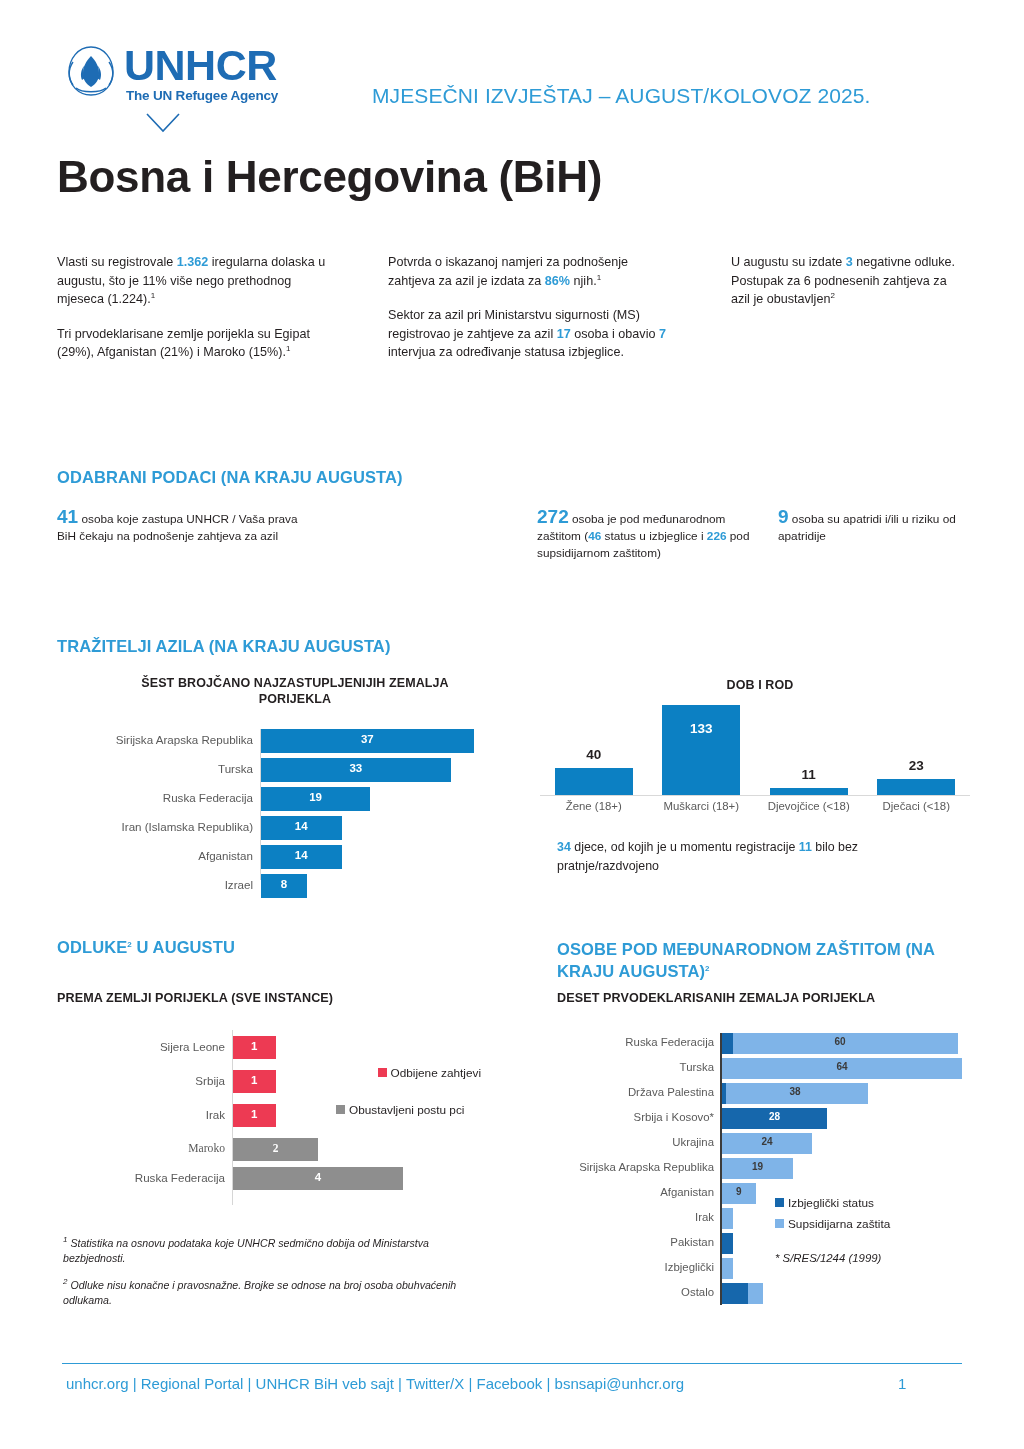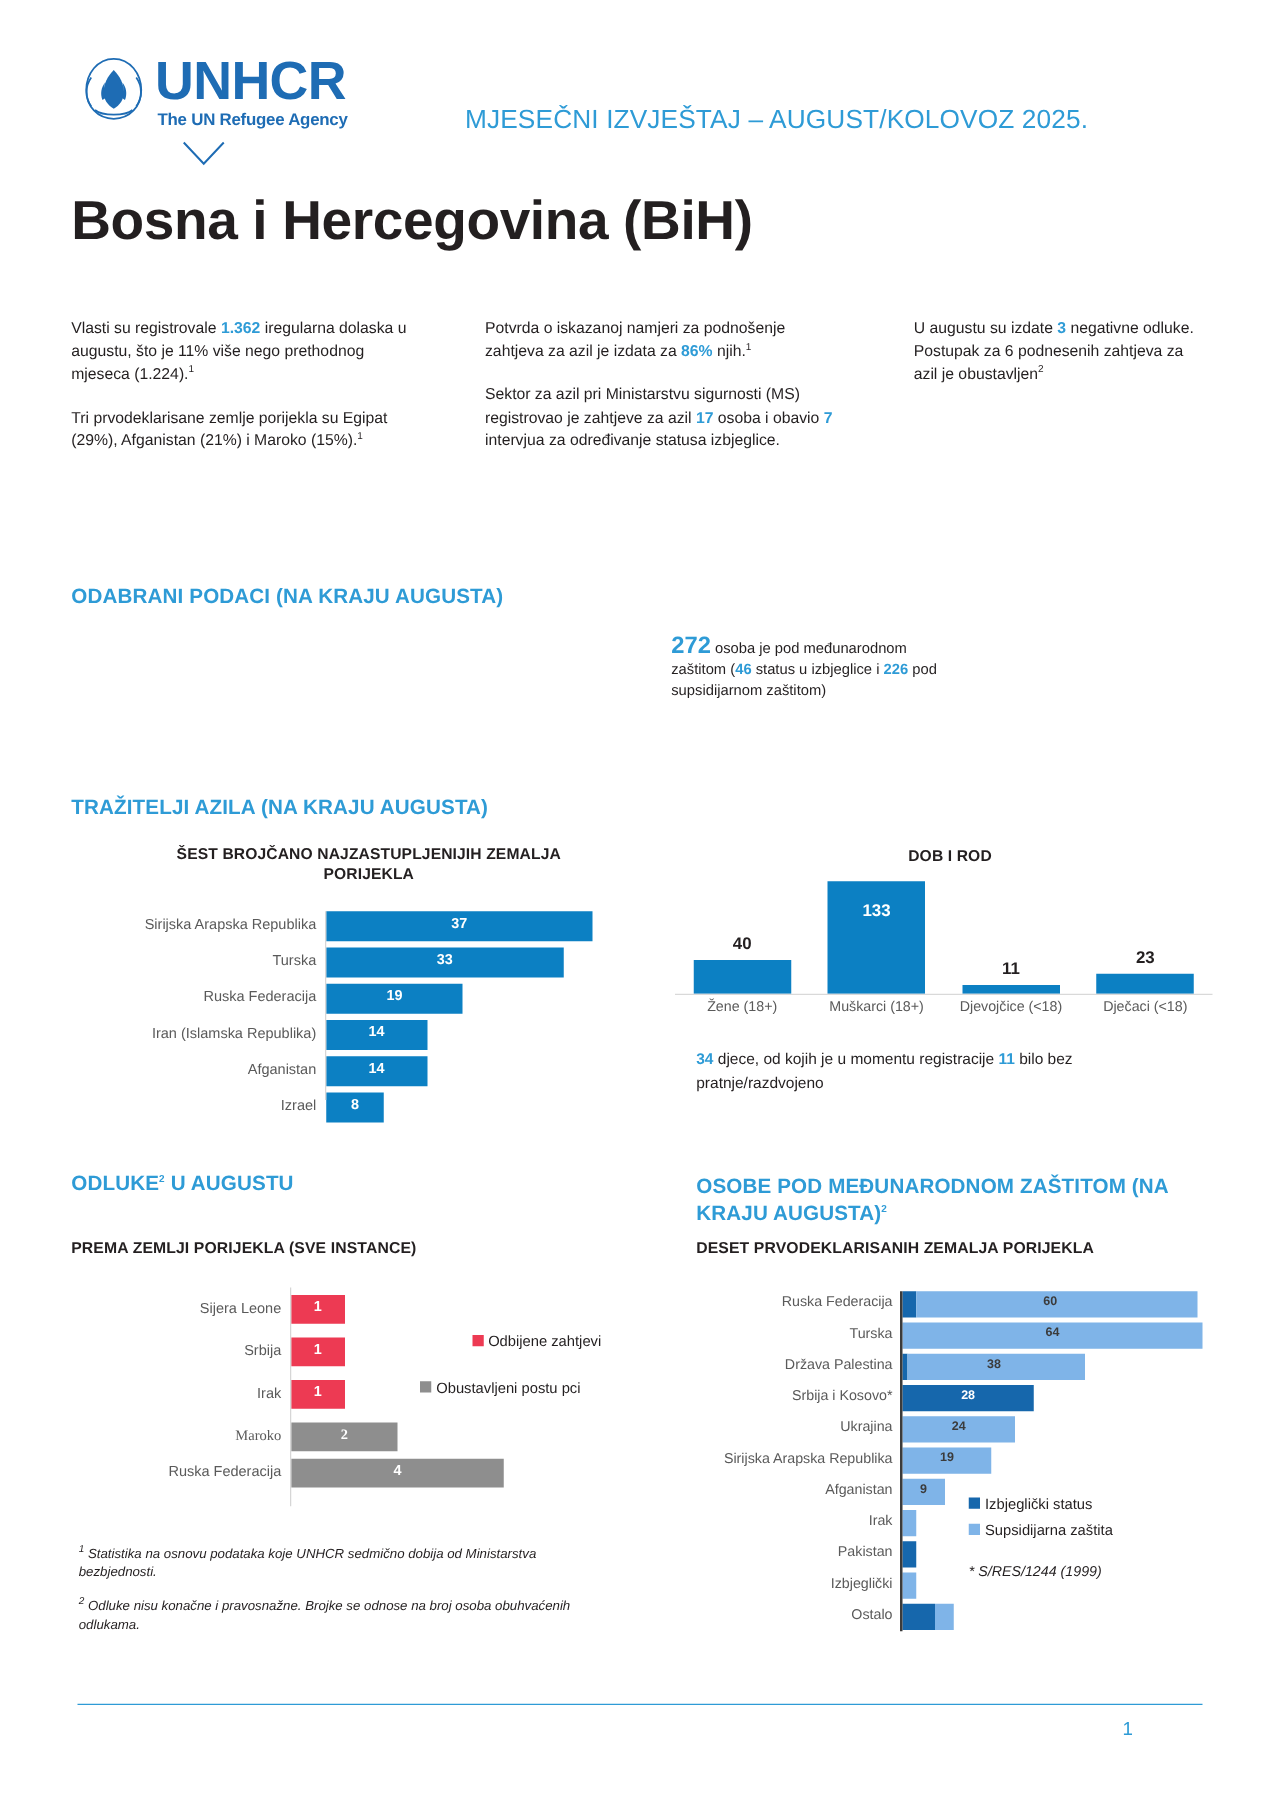--- a/index.html
+++ b/index.html
@@ -136,26 +136,32 @@
     <p><span>Potvrda o iskazanoj namjeri za podnošenje zahtjeva za azil je  izdata za </span><span class="hl">86%</span><span> njih.</span><sup>1</sup></p>
     <p><span>Sektor za azil pri Ministarstvu sigurnosti (MS) registrovao je zahtjeve za azil </span><span class="hl">17</span><span> osoba i obavio </span><span class="hl">7</span><span> intervjua za određivanje statusa izbjeglice.</span></p>
   </div>
 
   <div class="intro c3">
     <p><span>U augustu su izdate </span><span class="hl">3</span><span> negativne odluke. Postupak za 6  podnesenih zahtjeva za azil je obustavljen</span><sup>2</sup></p>
   </div>
 
   <div class="sec-head" style="left:57px;top:468px;">ODABRANI PODACI (NA KRAJU AUGUSTA)</div>
 
+  <div class="kf" style="left:57px;top:508px;width:245px;">
+    <span class="num">41</span><span> osoba koje zastupa UNHCR / Vaša prava BiH čekaju na podnošenje zahtjeva za azil</span>
+  </div>
 
 
   <div class="kf" style="left:537px;top:508px;width:230px;">
     <span class="num">272</span><span> osoba je pod međunarodnom zaštitom (</span><span class="inl">46</span><span> status u izbjeglice i </span><span class="inl">226</span><span> pod supsidijarnom zaštitom)</span>
   </div>
 
+  <div class="kf" style="left:778px;top:508px;width:190px;">
+    <span class="num">9</span><span> osoba su apatridi i/ili u riziku od apatridije</span>
+  </div>
 
   <div class="sec-head" style="left:57px;top:637px;">TRAŽITELJI AZILA (NA KRAJU AUGUSTA)</div>
 
   <div class="chart-title" style="left:130px;top:675px;width:330px;">ŠEST BROJČANO NAJZASTUPLJENIJIH ZEMALJA PORIJEKLA</div>
 
   <div class="barchart" id="chart-origin" style="left:261px;top:729px;width:230px;">
       <div class="brow">
         <span class="blabel">Sirijska Arapska Republika</span>
         <span class="bbar" style="width:212.75px;background:#0c80c3"></span>
         <span class="bval" style="left:106.375px">37</span>
@@ -319,15 +325,16 @@
   <div style="position:absolute;left:775px;top:1252px;font-size:11.4px;font-style:italic;color:#231f20;">* S/RES/1244 (1999)</div>
 
   <div class="fn" style="left:63px;top:1236px;width:420px;">
     <sup>1</sup><span> Statistika na osnovu podataka koje UNHCR sedmično dobija od Ministarstva bezbjednosti.</span>
   </div>
   <div class="fn" style="left:63px;top:1278px;width:440px;">
     <sup>2</sup><span> Odluke nisu konačne i pravosnažne. Brojke se odnose na broj osoba obuhvaćenih odlukama.</span>
   </div>
 
   <div class="footer-rule"></div>
+  <div class="footer-text">unhcr.org | Regional Portal | UNHCR BiH veb sajt | Twitter/X | Facebook | bsnsapi@unhcr.org</div>
   <div class="footer-page">1</div>
 
 </div>
 
 </body></html>

